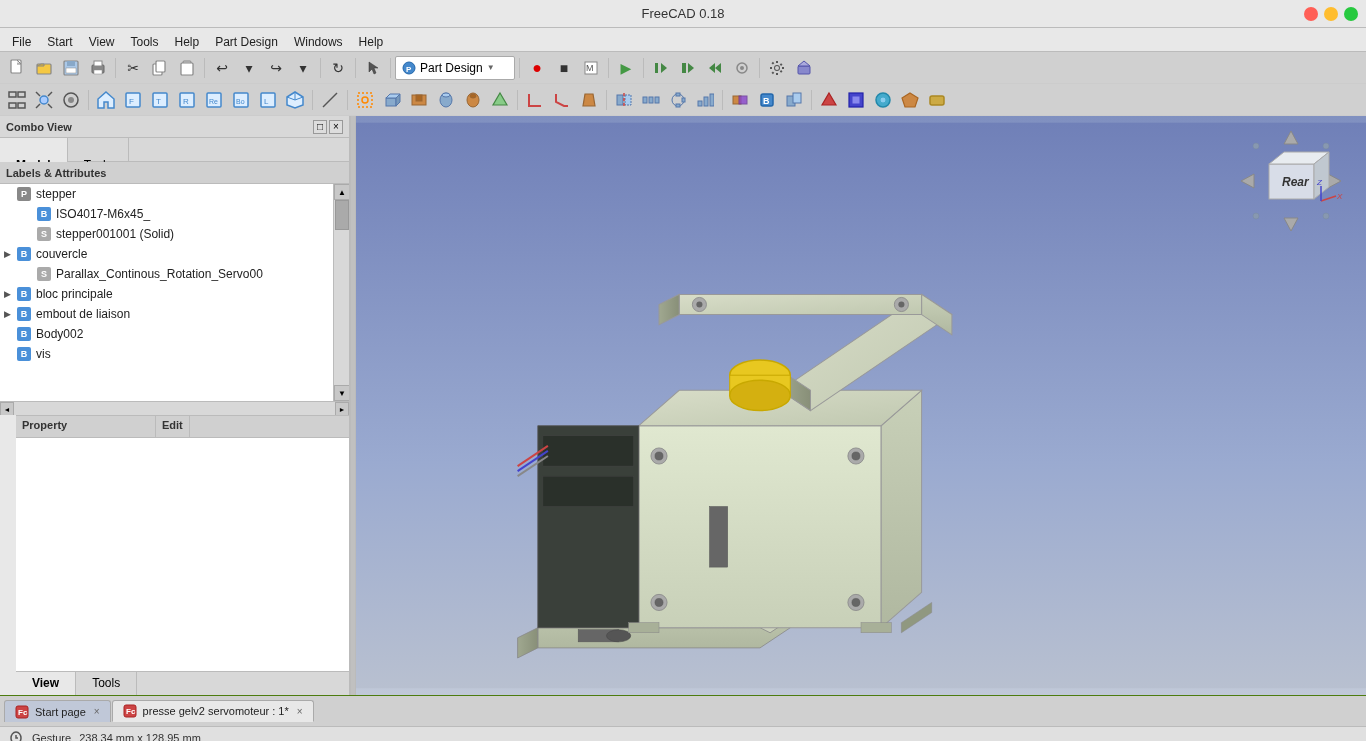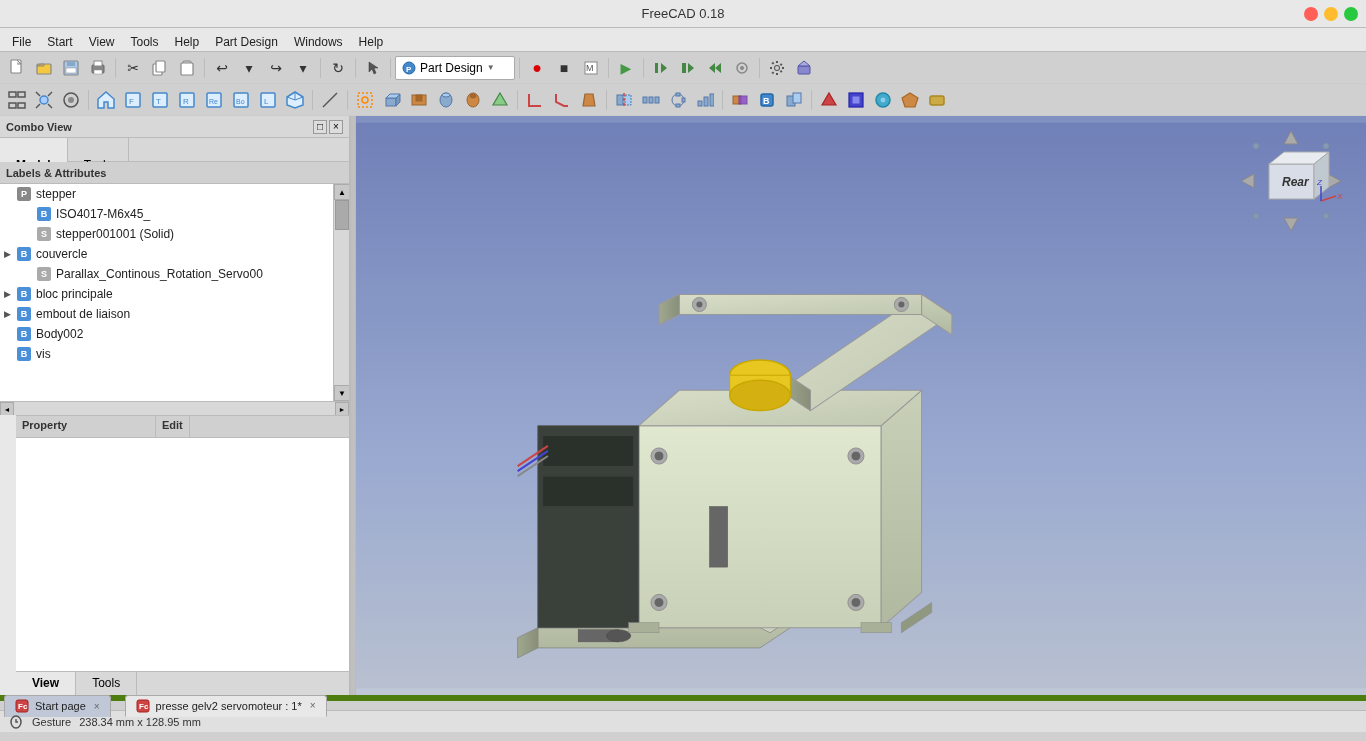--- a/index.html
+++ b/index.html
@@ -129,22 +129,22 @@
 
     
     #statusbar {
       width: 100%; height: 22px; background: #e0e0e0; border-top: 1px solid #bbb;
       display: flex; align-items: center; justify-content: space-between;
       padding: 0 8px; font-size: 11px; color: #333;
     }
 
     
     #doc-tabs {
-      height: 15px; background: #d0d0d0; border-top: 6px solid #4d7c0f;
-      display: flex; align-items: center; padding: 0 4px; gap: 14px;
+      height: 31px; background: #d0d0d0; border-top: 1px solid #4d7c0f;
+      display: flex; align-items: center; padding: 0 4px; gap: 1px;
     }
     .doc-tab {
       height: 22px; padding: 0 10px; background: #c0c8d8;
       border: 1px solid #aaa; border-bottom: none; border-radius: 3px 3px 0 0;
       display: flex; align-items: center; gap: 6px; cursor: pointer;
       font-size: 11px; color: #222;
     }
     .doc-tab.active { background: #e8e8e8; border-bottom: 1px solid #e8e8e8; }
     .doc-tab-icon { width: 14px; height: 14px; display:flex; align-items:center; justify-content:center; }
     .doc-tab-close { font-size: 10px; color: #666; cursor: pointer; margin-left: 2px; }

